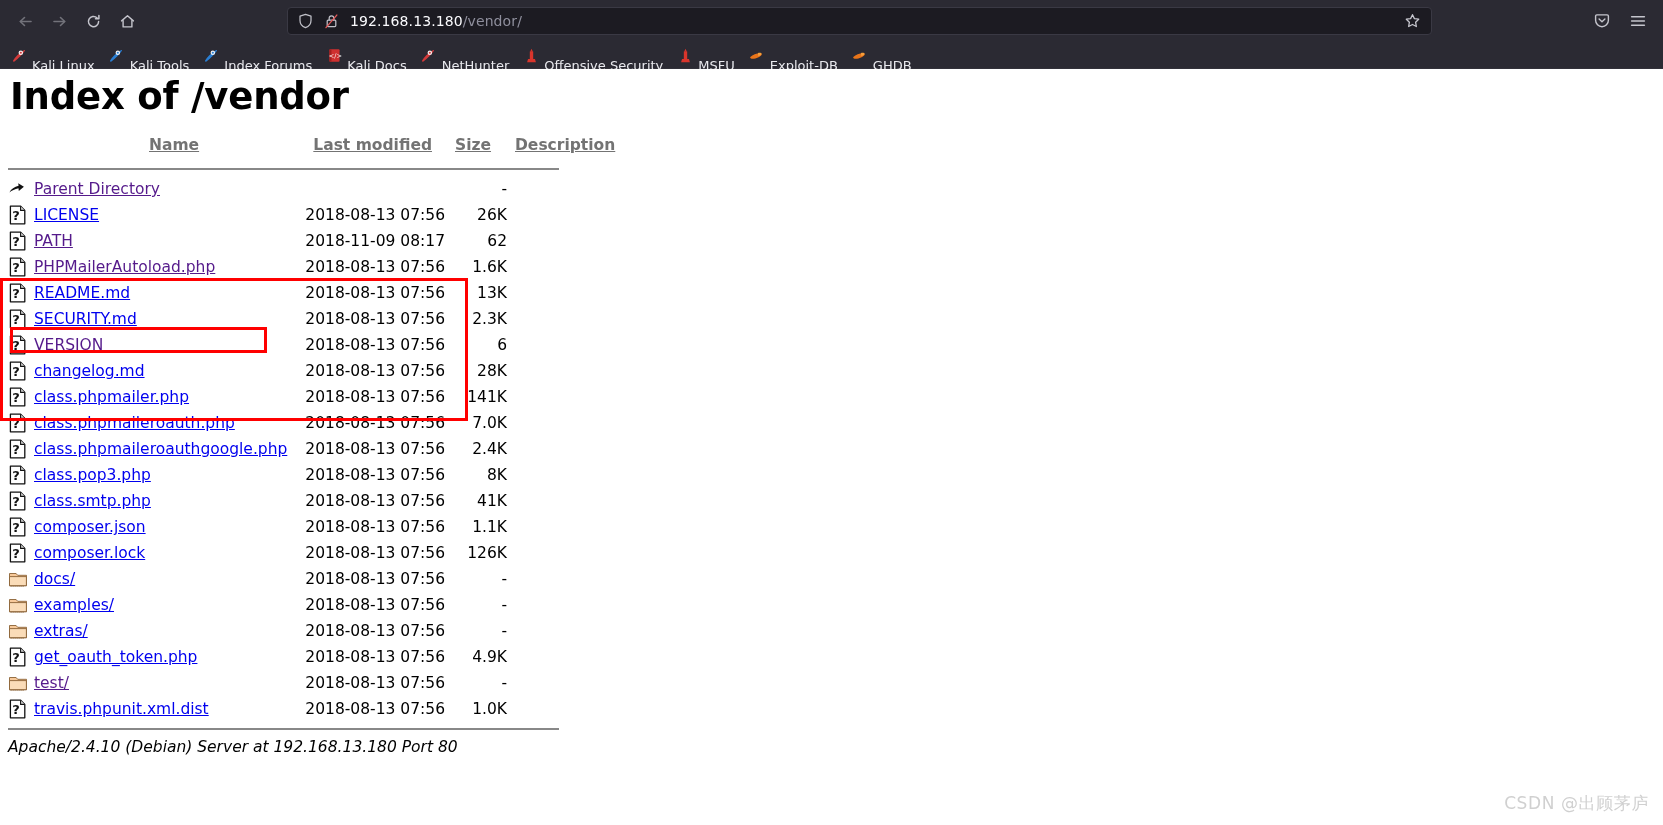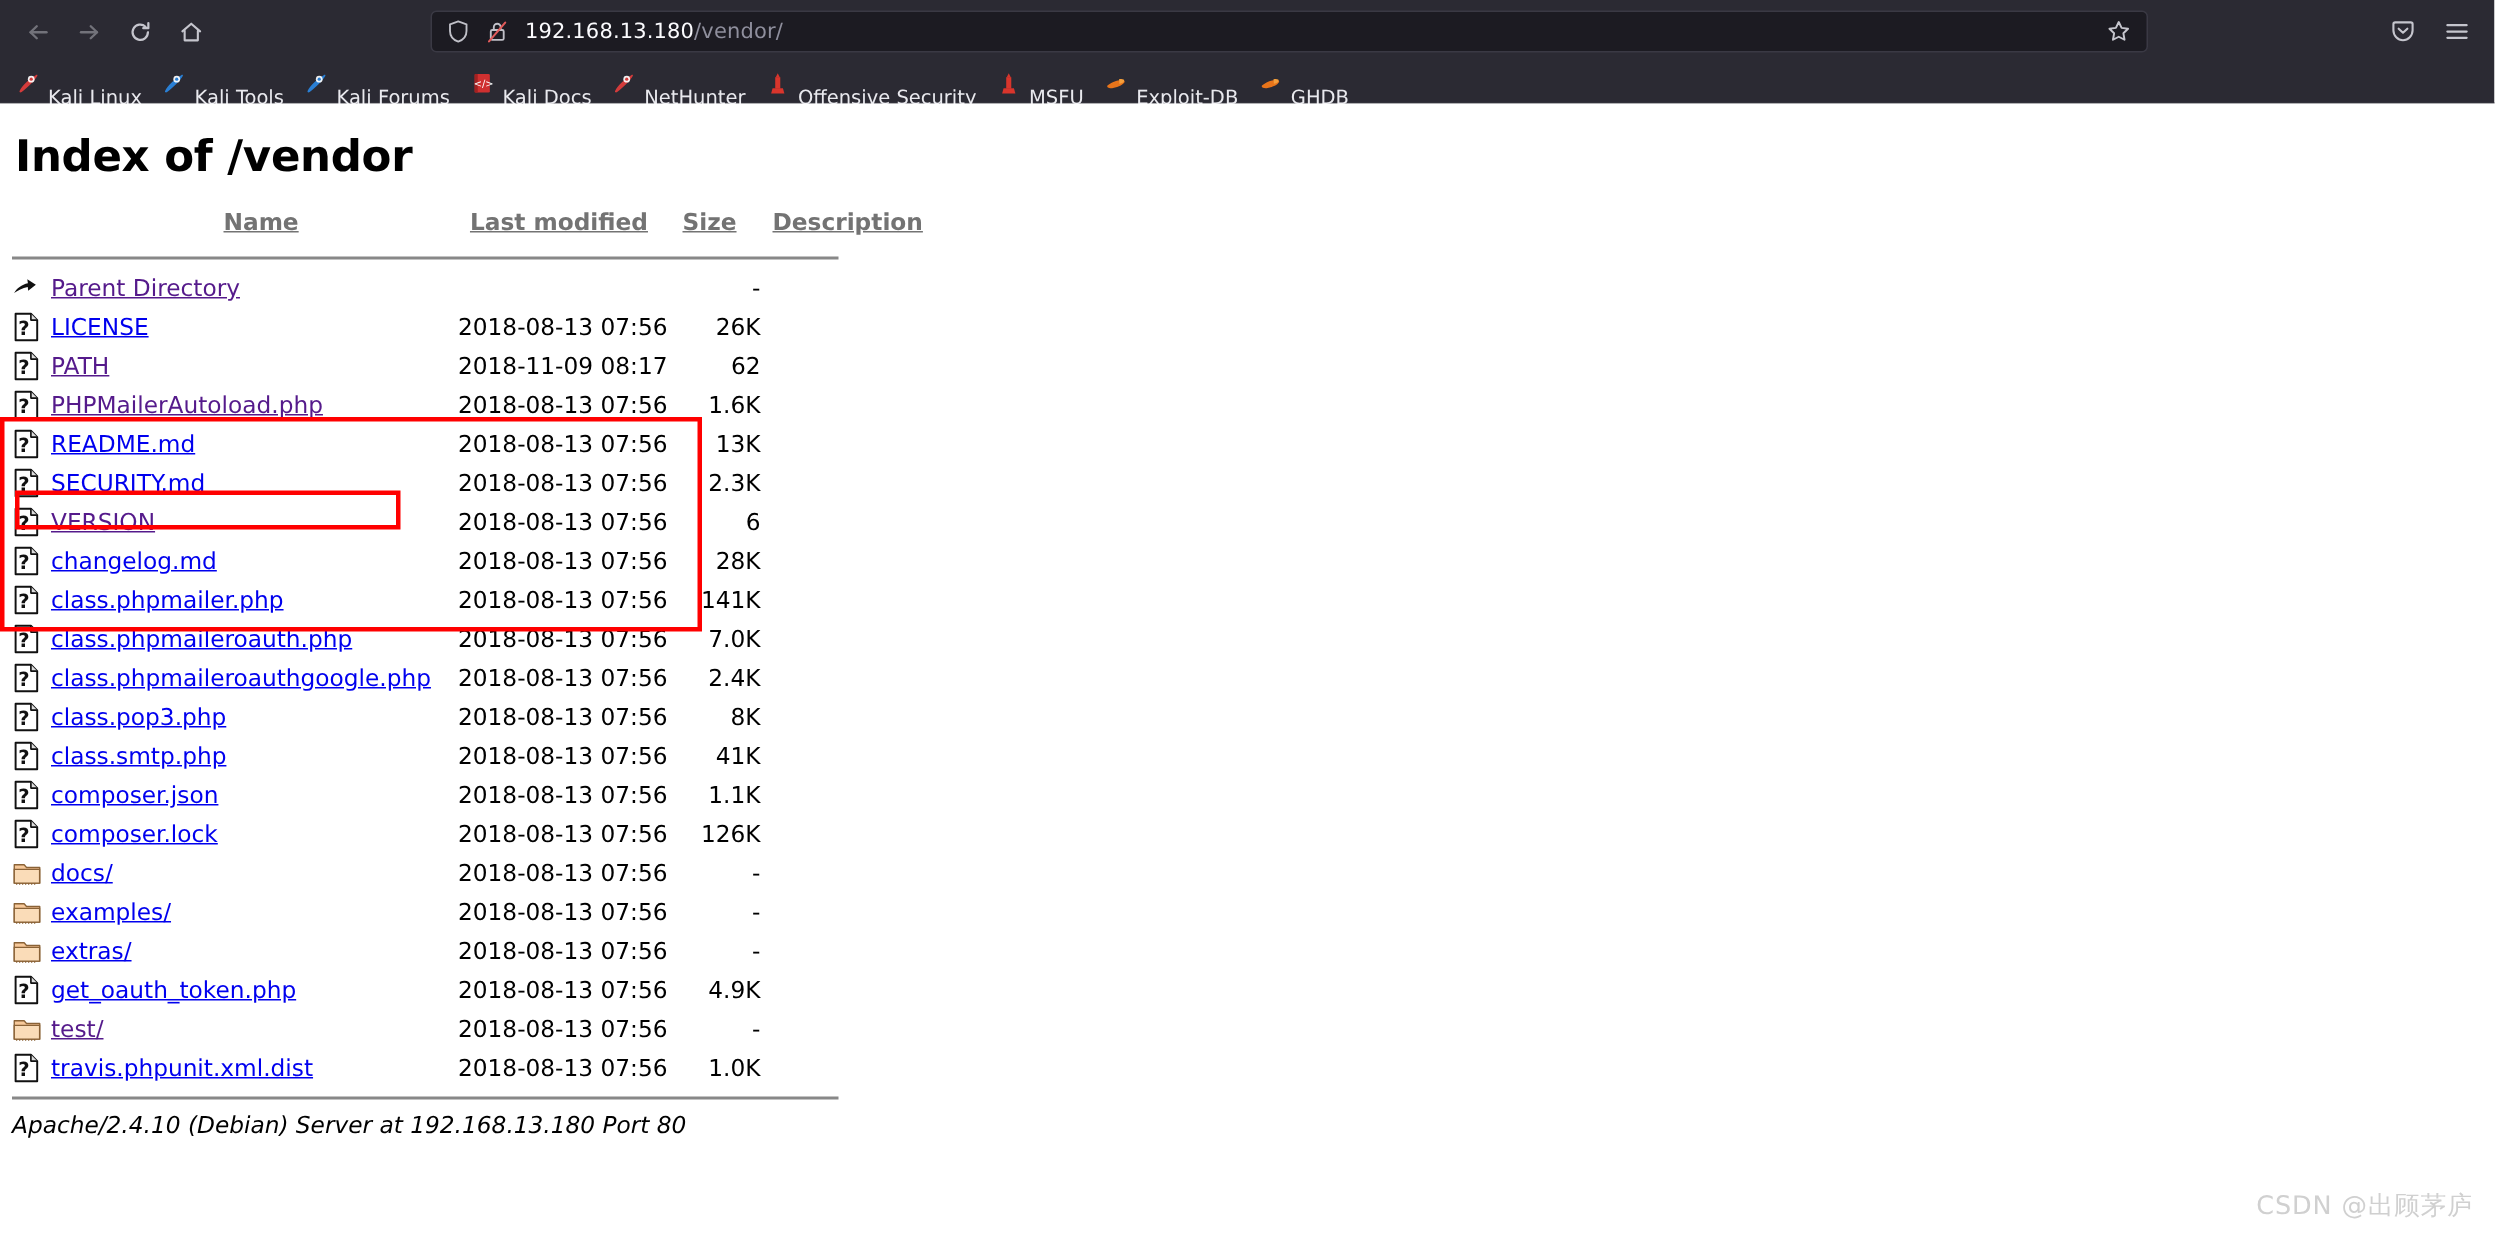--- a/index.html
+++ b/index.html
@@ -121,24 +121,24 @@
   
   .page {
     background: #ffffff;
     padding: 0;
     position: relative;
     height: 756px;
     overflow: hidden;
   }
   h1.index-title {
     font-family: "DejaVu Sans", sans-serif;
-    font-size: 29px;
+    font-size: 37px;
     font-weight: bold;
     color: #000000;
-    margin: 18px 0 0 10px;
+    margin: 6px 0 0 10px;
     letter-spacing: -0.2px;
   }
 
   table.listing {
     border-collapse: collapse;
     margin-top: 18px;
     margin-left: 8px;
     font-family: "DejaVu Sans", sans-serif;
     font-size: 15.5px;
   }
@@ -317,21 +317,21 @@
       <span class="bm-label">Kali Tools</span>
     </div>
     <div class="bookmark">
       <span class="bm-icon">
         <svg width="15" height="15" viewBox="0 0 16 16" class="ficon">
           <path d="M1.2 13.4C3 9.6 7.4 5.6 12.6 2.3c.9-.6 1.6-.2 1 .8C11.4 6.6 7 10.9 2.6 14.3c-.9.7-1.9.1-1.4-.9z" fill="#2a7fd4"></path>
           <circle cx="9.4" cy="5.1" r="2.4" fill="#ffffff" opacity="0.92"></circle>
           <circle cx="9.4" cy="5.1" r="1.15" fill="#2a7fd4"></circle>
         </svg>
       </span>
-      <span class="bm-label">Kali Forums</span>
+      <span class="bm-label">Index Forums</span>
     </div>
     <div class="bookmark">
       <span class="bm-icon">
         <svg width="15" height="15" viewBox="0 0 16 16" class="ficon">
           <rect x="2.6" y="1.4" width="10.8" height="13.2" rx="1" fill="#cf3030"></rect>
           <rect x="2.6" y="1.4" width="2.2" height="13.2" fill="#a32020"></rect>
           <text x="9" y="10.6" font-size="7" fill="#ffffff" text-anchor="middle" font-family="DejaVu Sans">&lt;/&gt;</text>
         </svg>
       </span>
       <span class="bm-label">Kali Docs</span>

